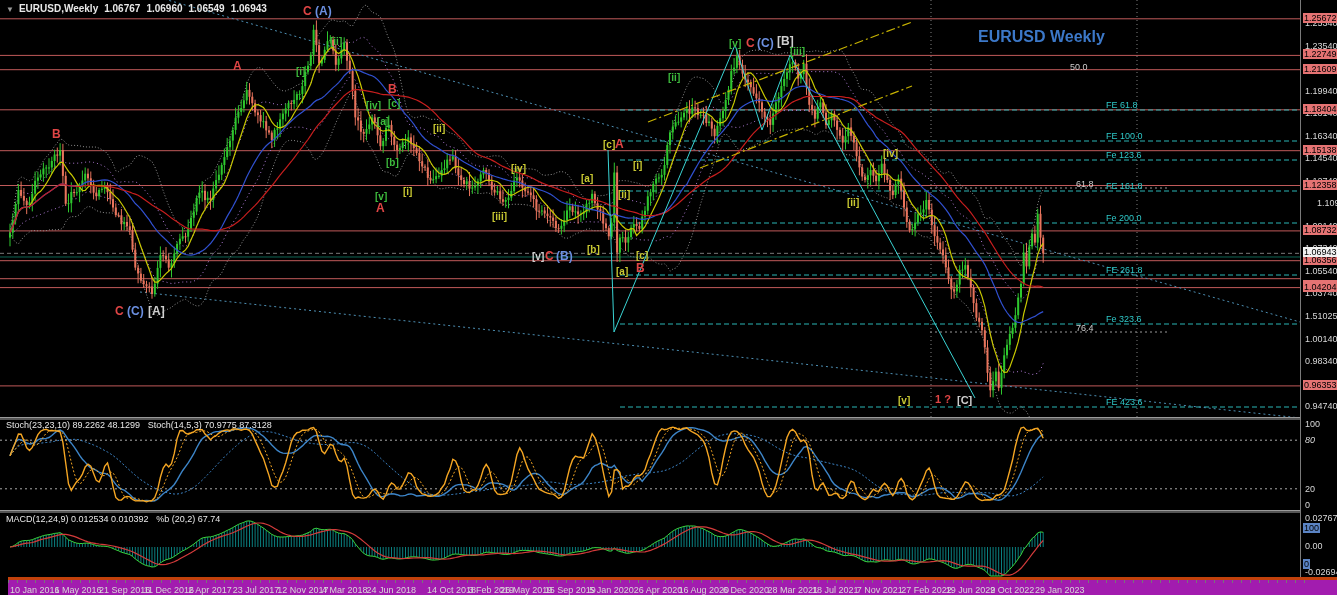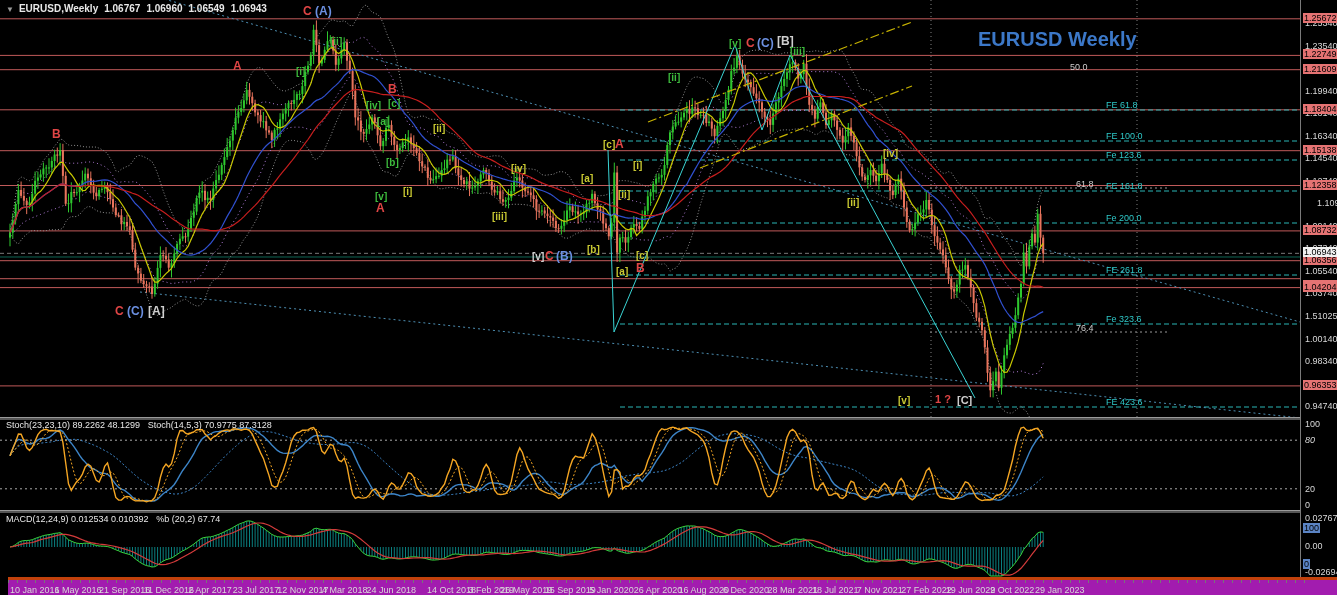--- a/index.html
+++ b/index.html
@@ -2,21 +2,21 @@
 <html><head>
 <meta charset="utf-8">
 <style>
   html,body{margin:0;padding:0;background:#000;}
   .chart{position:relative;width:1337px;height:595px;background:#000;overflow:hidden;
          font-family:"Liberation Sans",sans-serif;-webkit-font-smoothing:none;}
   svg.plot{position:absolute;left:0;top:0;}
   .titlebar{position:absolute;left:6px;top:3px;font-size:10px;font-weight:bold;color:#e8e8e8;z-index:30;}
   .titlebar .dd{color:#9a9a9a;font-size:8px;margin-right:5px;}
   .titlebar span{margin-right:6px;}
-  .watermark{position:absolute;left:978px;top:28px;font-size:20px;font-weight:bold;color:#3c78c8;z-index:5;}
+  .watermark{position:absolute;left:978px;top:28px;font-size:16px;font-weight:bold;color:#3c78c8;z-index:5;}
   .paneLabel{position:absolute;left:6px;font-size:9px;color:#e8e8e8;z-index:25;white-space:nowrap;}
   .sep{position:absolute;left:0;width:1337px;background:#555;border-top:1px solid #9a9a9a;height:2px;z-index:20;}
   .vaxis{position:absolute;left:1300px;top:0;width:37px;height:577px;border-left:1px solid #7a7a7a;z-index:22;background:#000;}
   .alabel{position:absolute;left:4px;font-size:9px;color:#d8d8d8;white-space:nowrap;}
   .abadge{position:absolute;left:2px;font-size:9px;color:#000;background:#e57373;padding:0 1px;white-space:nowrap;}
   .acurrent{position:absolute;left:2px;font-size:9px;color:#000;background:#f2f2f2;padding:0 1px;white-space:nowrap;}
   .abadge.blue{background:#5b84c4;}
   .taxis{position:absolute;left:8px;top:577px;width:1337px;height:18px;border-top:3px solid #c2410c;background:#a21caf;z-index:22;}
   .ticks{position:absolute;left:0;top:0;width:1300px;height:3px;
          background:repeating-linear-gradient(90deg,#777 0 1px,transparent 1px 9px);}

